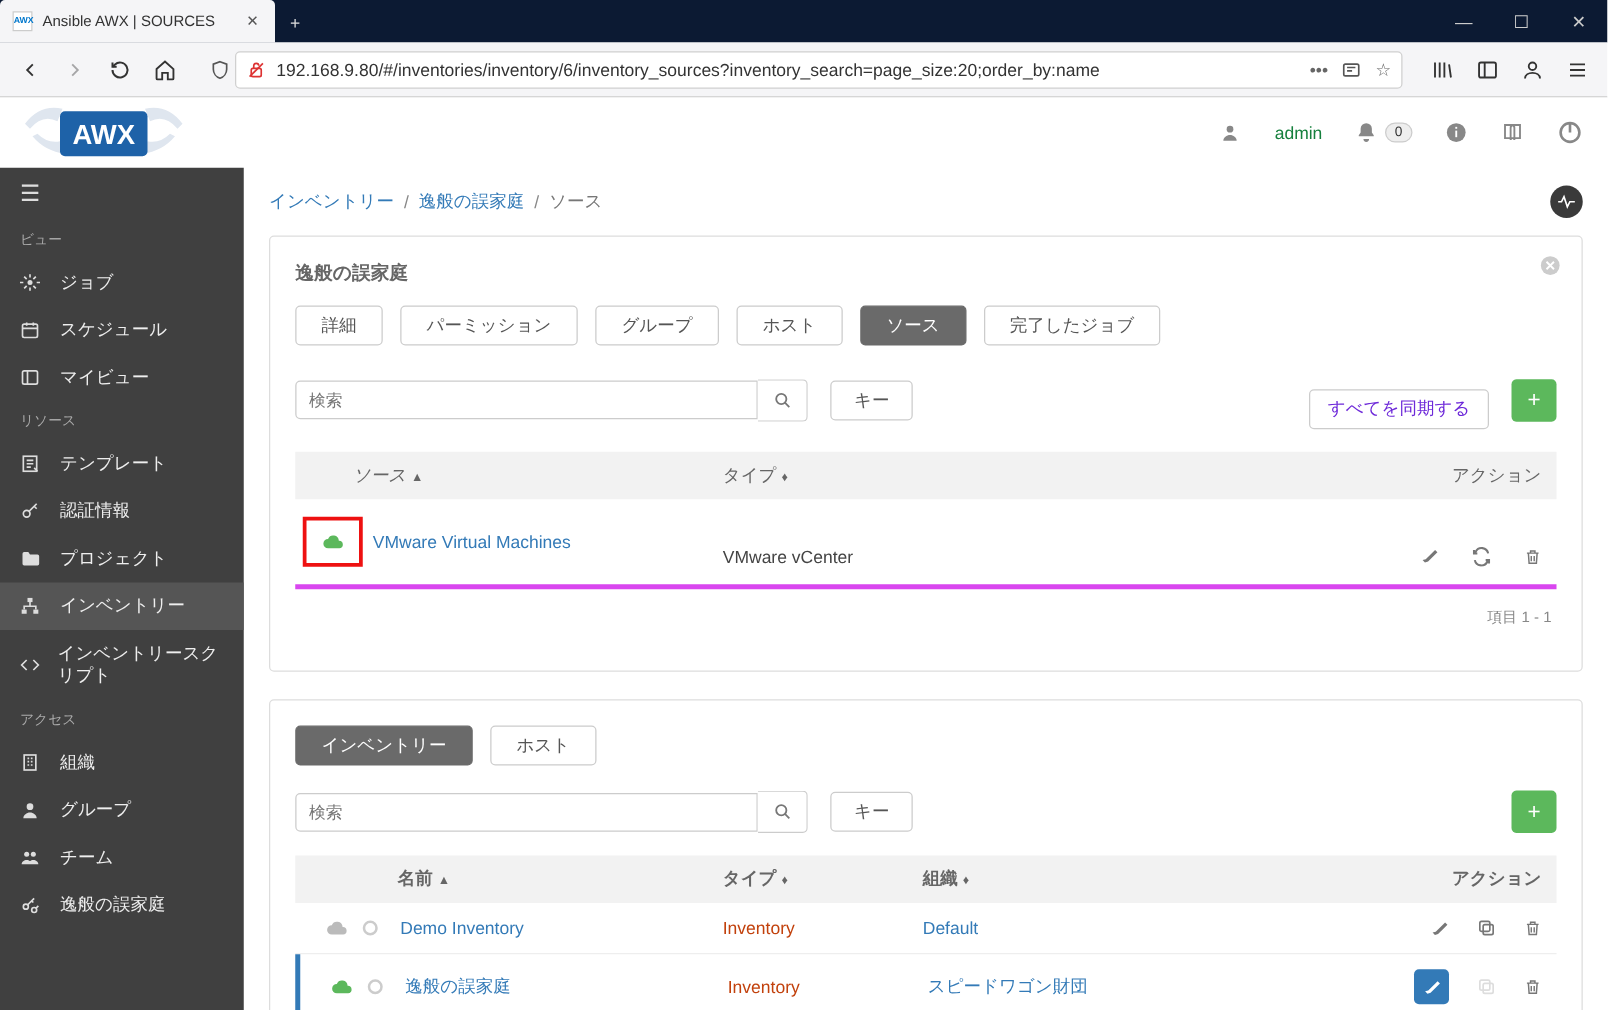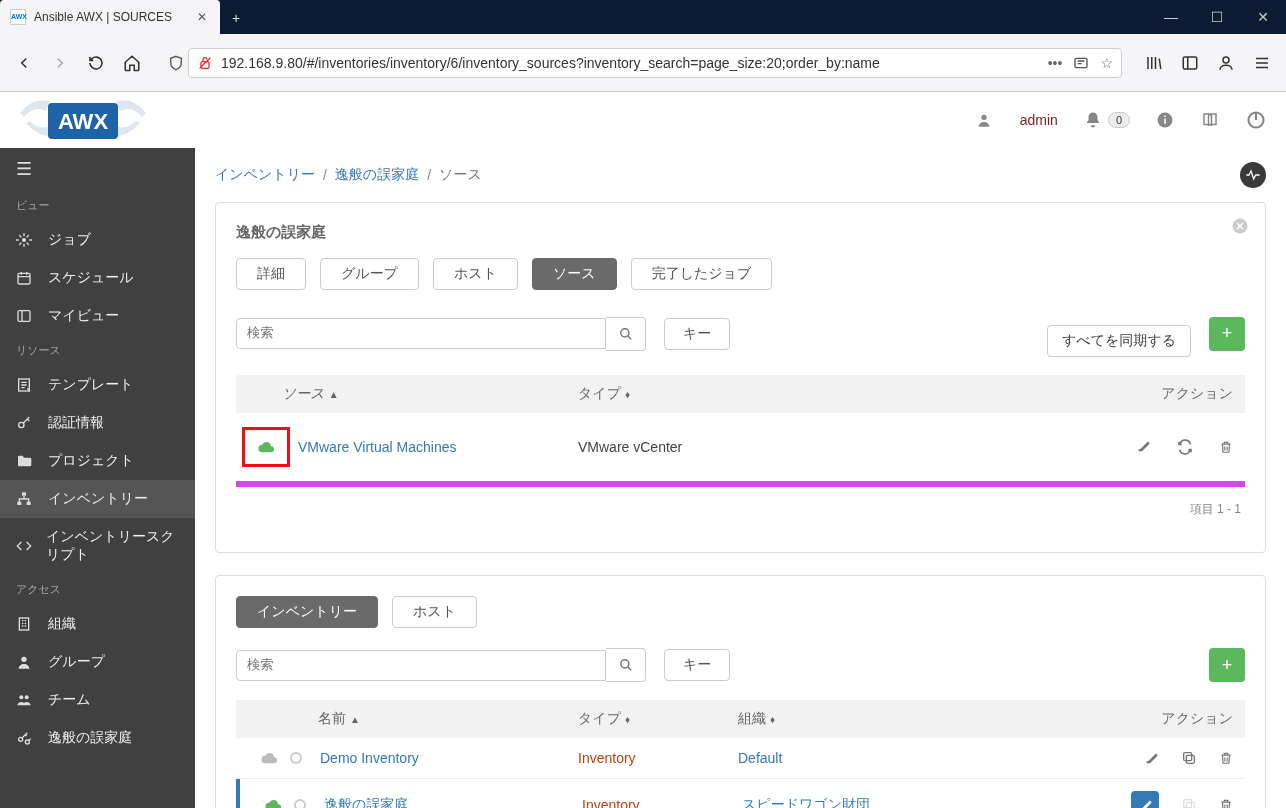--- a/index.html
+++ b/index.html
@@ -8,34 +8,34 @@
 
 .titlebar { background: #0c1a33; height: 34px; display: flex; justify-content: space-between; }
 .tabs-area { display: flex; align-items: flex-end; height: 100%; }
 .browser-tab { background: #f5f5f7; height: 34px; min-width: 220px; display: flex; align-items: center; padding: 0 10px; gap: 8px; border-top-left-radius: 4px; border-top-right-radius: 4px; font-size: 12px; color: #333; }
 .tab-favicon { width: 16px; height: 16px; background: #fff; border: 1px solid #ccc; font-size: 7px; line-height:14px; text-align:center; color:#07c; font-weight:bold; }
 .tab-close { margin-left: auto; width:16px; height:16px; display:flex; align-items:center; justify-content:center; color:#555; }
 .tab-plus { width: 32px; height: 32px; display:flex; align-items:center; justify-content:center; color:#ddd; }
 .win-controls { display:flex; }
 .win-btn { width: 46px; height: 34px; display:flex; align-items:center; justify-content:center; color:#ccc; }
 
-.toolbar { background:#f5f5f7; height:58px; display:flex; align-items:center; padding:16px 8px; gap:4px; border-bottom:1px solid #ccc; }
+.toolbar { background:#f5f5f7; height:44px; display:flex; align-items:center; padding:16px 8px; gap:4px; border-bottom:1px solid #ccc; }
 .tb-btn { width:32px; height:32px; display:flex; align-items:center; justify-content:center; color:#555; border-radius:4px; }
 .urlbar-wrap { flex:1; display:flex; align-items:center; margin:0 12px; }
 .url-icon { width:24px; height:24px; display:flex; align-items:center; justify-content:center; color:#555;}
 .urlbar { flex:1; display:flex; align-items:center; padding:4px 8px; background:#fff; border:1px solid #d0d0d0; border-radius:4px; height:30px; font-size:14px; color:#333; gap:6px;}
 .url-ic { color:#888; margin-right:2px;}
 .urlbar .right-icons { margin-left:auto; display:flex; gap:10px; align-items:center; color:#666; }
 
 
 .awx-top { height:56px; background:#fff; display:flex; align-items:center; padding:0 20px; position:relative; }
 .awx-logo-wrap { position:absolute; left:0; top:0; width:195px; height:56px;  display:flex; align-items:center; justify-content:flex-start; padding-left:18px;}
 .awx-logo { }
 .awx-top-right { margin-left:auto; display:flex; align-items:center; gap:26px; color:#888; }
-.awx-user { display:flex; align-items:center; gap:28px; color:#7f1d1d;}
+.awx-user { display:flex; align-items:center; gap:28px; color:#15803d;}
 .badge-count { background:#eee; border:1px solid #ccc; border-radius:10px; padding:1px 7px; font-size:11px; color:#333;}
 
 
 .layout { display:flex; height: calc(808px - 34px - 42px - 56px); }
 .sidebar { width:195px; background:#404040; color:#ddd; overflow:auto; }
 .sb-ham { padding:10px 16px; font-size:18px; }
 .sb-label { padding:8px 16px; font-size:11px; color:#aaa; }
 .sb-item { display:flex; align-items:center; gap:14px; padding:10px 16px; color:#eee; cursor:pointer; }
 .sb-item.active { background:#555; }
 .sb-icon { width:18px; text-align:center; font-size:14px; }
@@ -50,44 +50,44 @@
 
 .panel { border:1px solid #ddd; border-radius:4px; padding:20px; margin-bottom:22px; position:relative; }
 .panel-close { position:absolute; right:16px; top:14px; color:#ccc; font-size:18px;}
 .panel-title { color:#666; font-size:15px; font-weight:600; margin-bottom:16px;}
 
 .tab-row { display:flex; gap:14px; flex-wrap:wrap; }
 .tabbtn { border:1px solid #ccc; border-radius:4px; background:#fff; padding:6px 20px; color:#555; cursor:pointer; }
 .tabbtn.active { background:#6a6a6a; color:#fff; border-color:#6a6a6a;}
 
 .search-row { display:flex; gap:18px; margin-top:20px; align-items:center;}
-.search-input { flex: 0 0 370px; border:1px solid #ccc; border-radius:4px 0 0 4px; padding:7px 10px; color:#888;font-family:Liberation Mono, monospace;}
+.search-input { flex: 0 0 370px; border:1px solid #ccc; border-radius:4px 0 0 4px; padding:7px 10px; color:#888;}
 .search-btn { width:40px; height:34px; border:1px solid #ccc; border-left:0; border-radius:0 4px 4px 0; background:#fff; display:flex; align-items:center; justify-content:center; color:#777; margin-left:-18px;}
 .key-btn { border:1px solid #ccc; border-radius:4px; background:#fff; padding:6px 18px; color:#555; }
 .spacer { flex:1; }
-.sync-all { border:1px solid #ccc; border-radius:4px; background:#fff; padding:6px 14px; color:#404040;margin-top:15px;}
+.sync-all { border:1px solid #ccc; border-radius:4px; background:#fff; padding:6px 14px; color:#6d28d9;margin-top:15px;}
 .add-btn { width:36px; height:34px; border-radius:4px; background:#5cb85c; color:#fff; display:flex; align-items:center; justify-content:center; font-size:18px;}
 
 .thead { background:#f2f2f2; margin-top:18px; padding:10px 12px; display:flex; color:#666;}
 .th-src { width:330px; padding-left:34px;font-style:italic;}
 .th-type { width:180px; }
 .th-act { margin-left:auto; }
 
-.trow { display:flex; align-items:center; padding:14px 12px; border-bottom:6px solid #d946ef; }
+.trow { display:flex; align-items:flex-end; padding:14px 12px; border-bottom:4px solid #d946ef; }
 .redbox { border:3px solid #e11; width:48px; height:40px; display:flex; align-items:center; justify-content:center; margin-left:-6px; margin-right:8px;}
 .cloud-g { color:#5cb85c; }
 .cloud-gray { color:#bbb; }
 .srclink { color:#337ab7; text-decoration:none; }
 .trow .col-type { margin-left: 0; width:180px; color:#444;}
 .trow .col-src { width:330px; display:flex; align-items:center;}
 .trow .col-act { margin-left:auto; display:flex; gap:26px; color:#888;}
 .tfoot { text-align:right; padding:14px 4px; color:#888; font-size:12px;}
 
 
-.thead2 { background:#f2f2f2; margin-top:18px; padding:10px 12px; display:flex; color:#666;}
+.thead2 { background:#f2f2f2; margin-top:18px; padding:10px 12px; display:flex; color:#666;font-weight:bold;}
 .th2-name { width:330px; padding-left:70px;}
 .th2-type { width:160px;}
 .th2-org { width:200px;}
 .th2-act { margin-left:auto;}
 
 .trow2 { display:flex; align-items:center; padding:12px 12px; border-bottom:1px solid #eee;}
 .row-border-blue { border-left:4px solid #337ab7; }
 .col2-pre { width:72px; display:flex; align-items:center; gap:12px; padding-left:12px;}
 .radio-dot { width:12px; height:12px; border:2px solid #ccc; border-radius:50%; }
 .col2-name { width:258px; }
@@ -381,20 +381,21 @@
     <div class="panel">
       <div class="panel-close">
           <svg width="18" height="18" viewBox="0 0 24 24" fill="#ccc">
             <circle cx="12" cy="12" r="10"></circle>
             <path d="M8 8l8 8M16 8l-8 8" stroke="#fff" stroke-width="2"></path>
           </svg>
         </div>
       <div class="panel-title">逸般の誤家庭</div>
       <div class="tab-row">
         <div class="tabbtn">詳細</div>
+        <div class="tabbtn">パーミッション</div>
         <div class="tabbtn">グループ</div>
         <div class="tabbtn">ホスト</div>
         <div class="tabbtn active">ソース</div>
         <div class="tabbtn">完了したジョブ</div>
       </div>
       <div class="search-row">
         <input class="search-input" placeholder="検索" style="">
         <div class="search-btn">
             <svg width="14" height="14" viewBox="0 0 24 24" fill="none" stroke="#777" stroke-width="2.5">
               <circle cx="10" cy="10" r="7"></circle>

